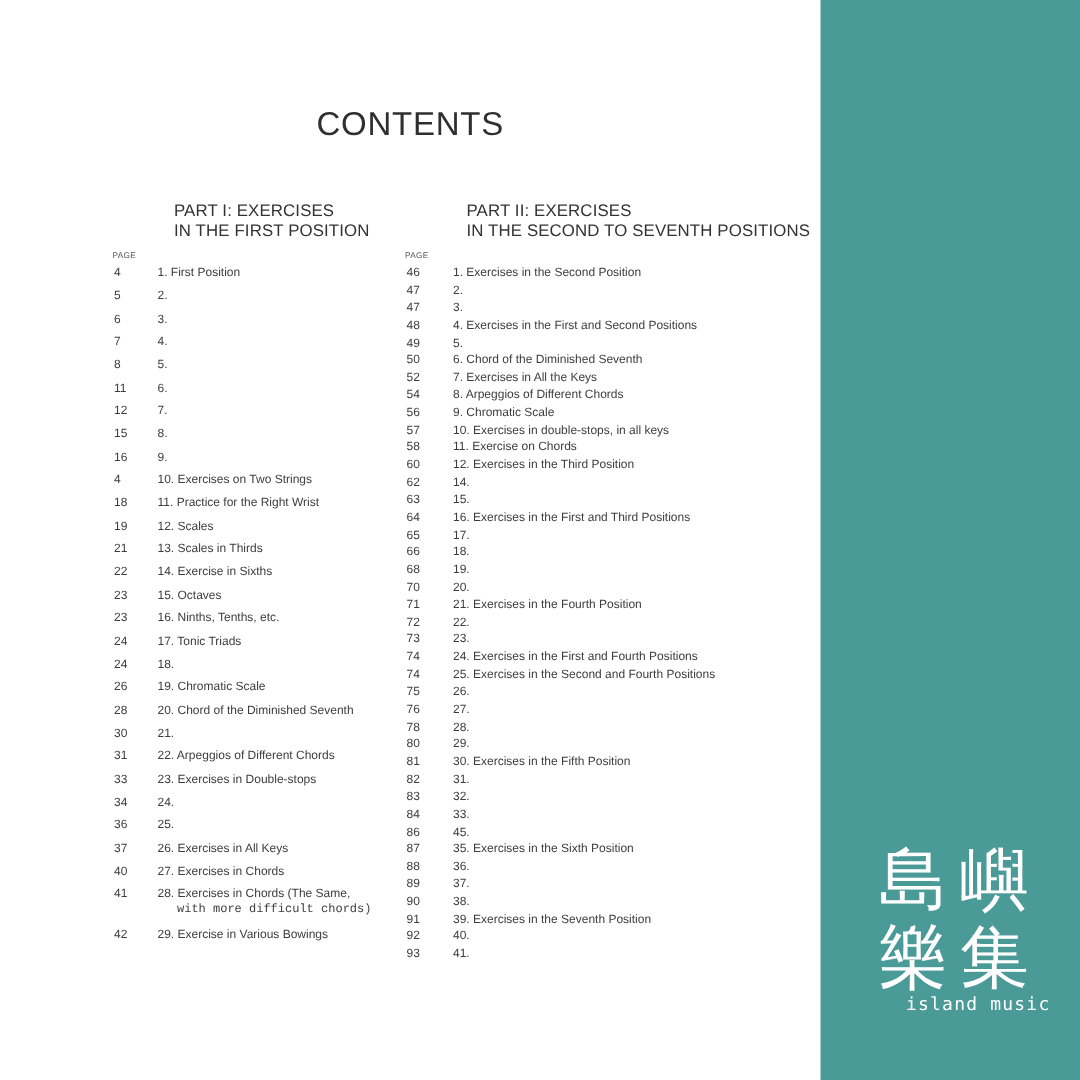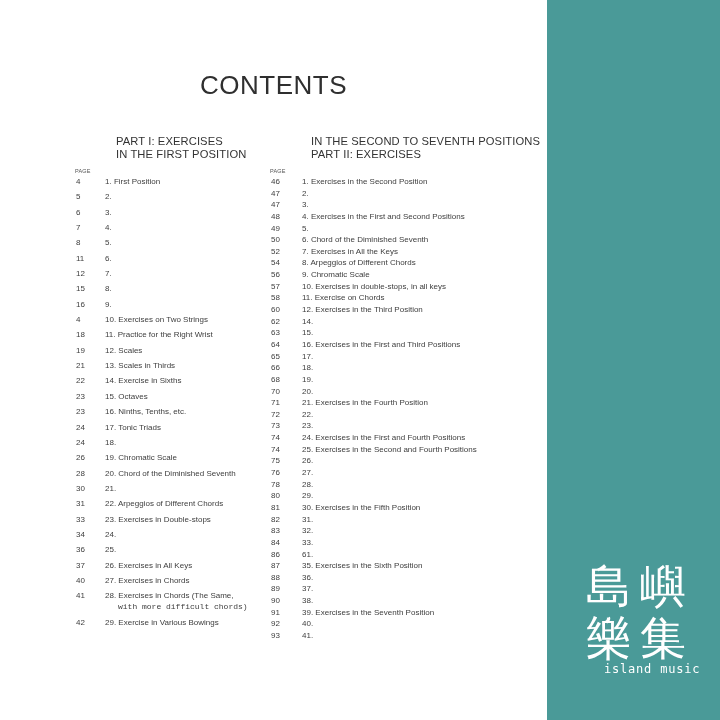--- a/index.html
+++ b/index.html
@@ -5,21 +5,21 @@
     html, body { margin: 0; padding: 0; }
     body {
       width: 720px; height: 720px; position: relative; overflow: hidden;
       background: #ffffff;
       font-family: "Liberation Sans", sans-serif;
       color: #3a3a3a;
     }
     .page { position: absolute; left: 0; top: 0; width: 547px; height: 720px; background: #ffffff; }
     .title {
       position: absolute; left: 0; width: 547px; top: 70px; text-align: center;
-      font-size: 26px; letter-spacing: 0.5px; color: #2f2f2f; font-weight: normal;
+      font-size: 22px; letter-spacing: 0.5px; color: #2f2f2f; font-weight: normal;
     }
     .part-head {
       position: absolute; top: 135px; font-size: 11.2px; line-height: 13px; color: #333;
       letter-spacing: 0.1px;
       margin-left: 41px;
     }
     .part-head div { white-space: nowrap; }
     .page-label { position: absolute; top: 168px; font-size: 5.5px; color: #555; letter-spacing: 0.2px; }
     .list { position: absolute; top: 177px; margin: 0; padding: 0; list-style: none; }
     .row { position: relative; font-size: 8px; color: #3d3d3d; white-space: nowrap; }
@@ -170,22 +170,22 @@
         <span class="entry">28. Exercises in Chords (The Same,</span>
         <span class="sub">with more difficult chords)</span>
       </li>
       <li class="row">
         <span class="pg">42</span>
         <span class="entry">29. Exercise in Various Bowings</span>
       </li>
     </ul>
 
   <div class="part-head" style="left:270px;">
+    <div>PART II: EXERCISES</div>
     <div>IN THE SECOND TO SEVENTH POSITIONS</div>
-    <div>PART II: EXERCISES</div>
   </div>
   <div class="page-label" style="left:270px;">PAGE</div>
   <ul class="list right-list" id="right-list" style="left:271px; width:240px;">
       <li class="row">
         <span class="pg">46</span>
         <span class="entry">1. Exercises in the Second Position</span>
       </li>
       <li class="row">
         <span class="pg">47</span>
         <span class="entry">2.</span>
@@ -305,21 +305,21 @@
       <li class="row">
         <span class="pg">83</span>
         <span class="entry">32.</span>
       </li>
       <li class="row">
         <span class="pg">84</span>
         <span class="entry">33.</span>
       </li>
       <li class="row">
         <span class="pg">86</span>
-        <span class="entry">61.</span>
+        <span class="entry">45.</span>
       </li>
       <li class="row">
         <span class="pg">87</span>
         <span class="entry">35. Exercises in the Sixth Position</span>
       </li>
       <li class="row">
         <span class="pg">88</span>
         <span class="entry">36.</span>
       </li>
       <li class="row">

